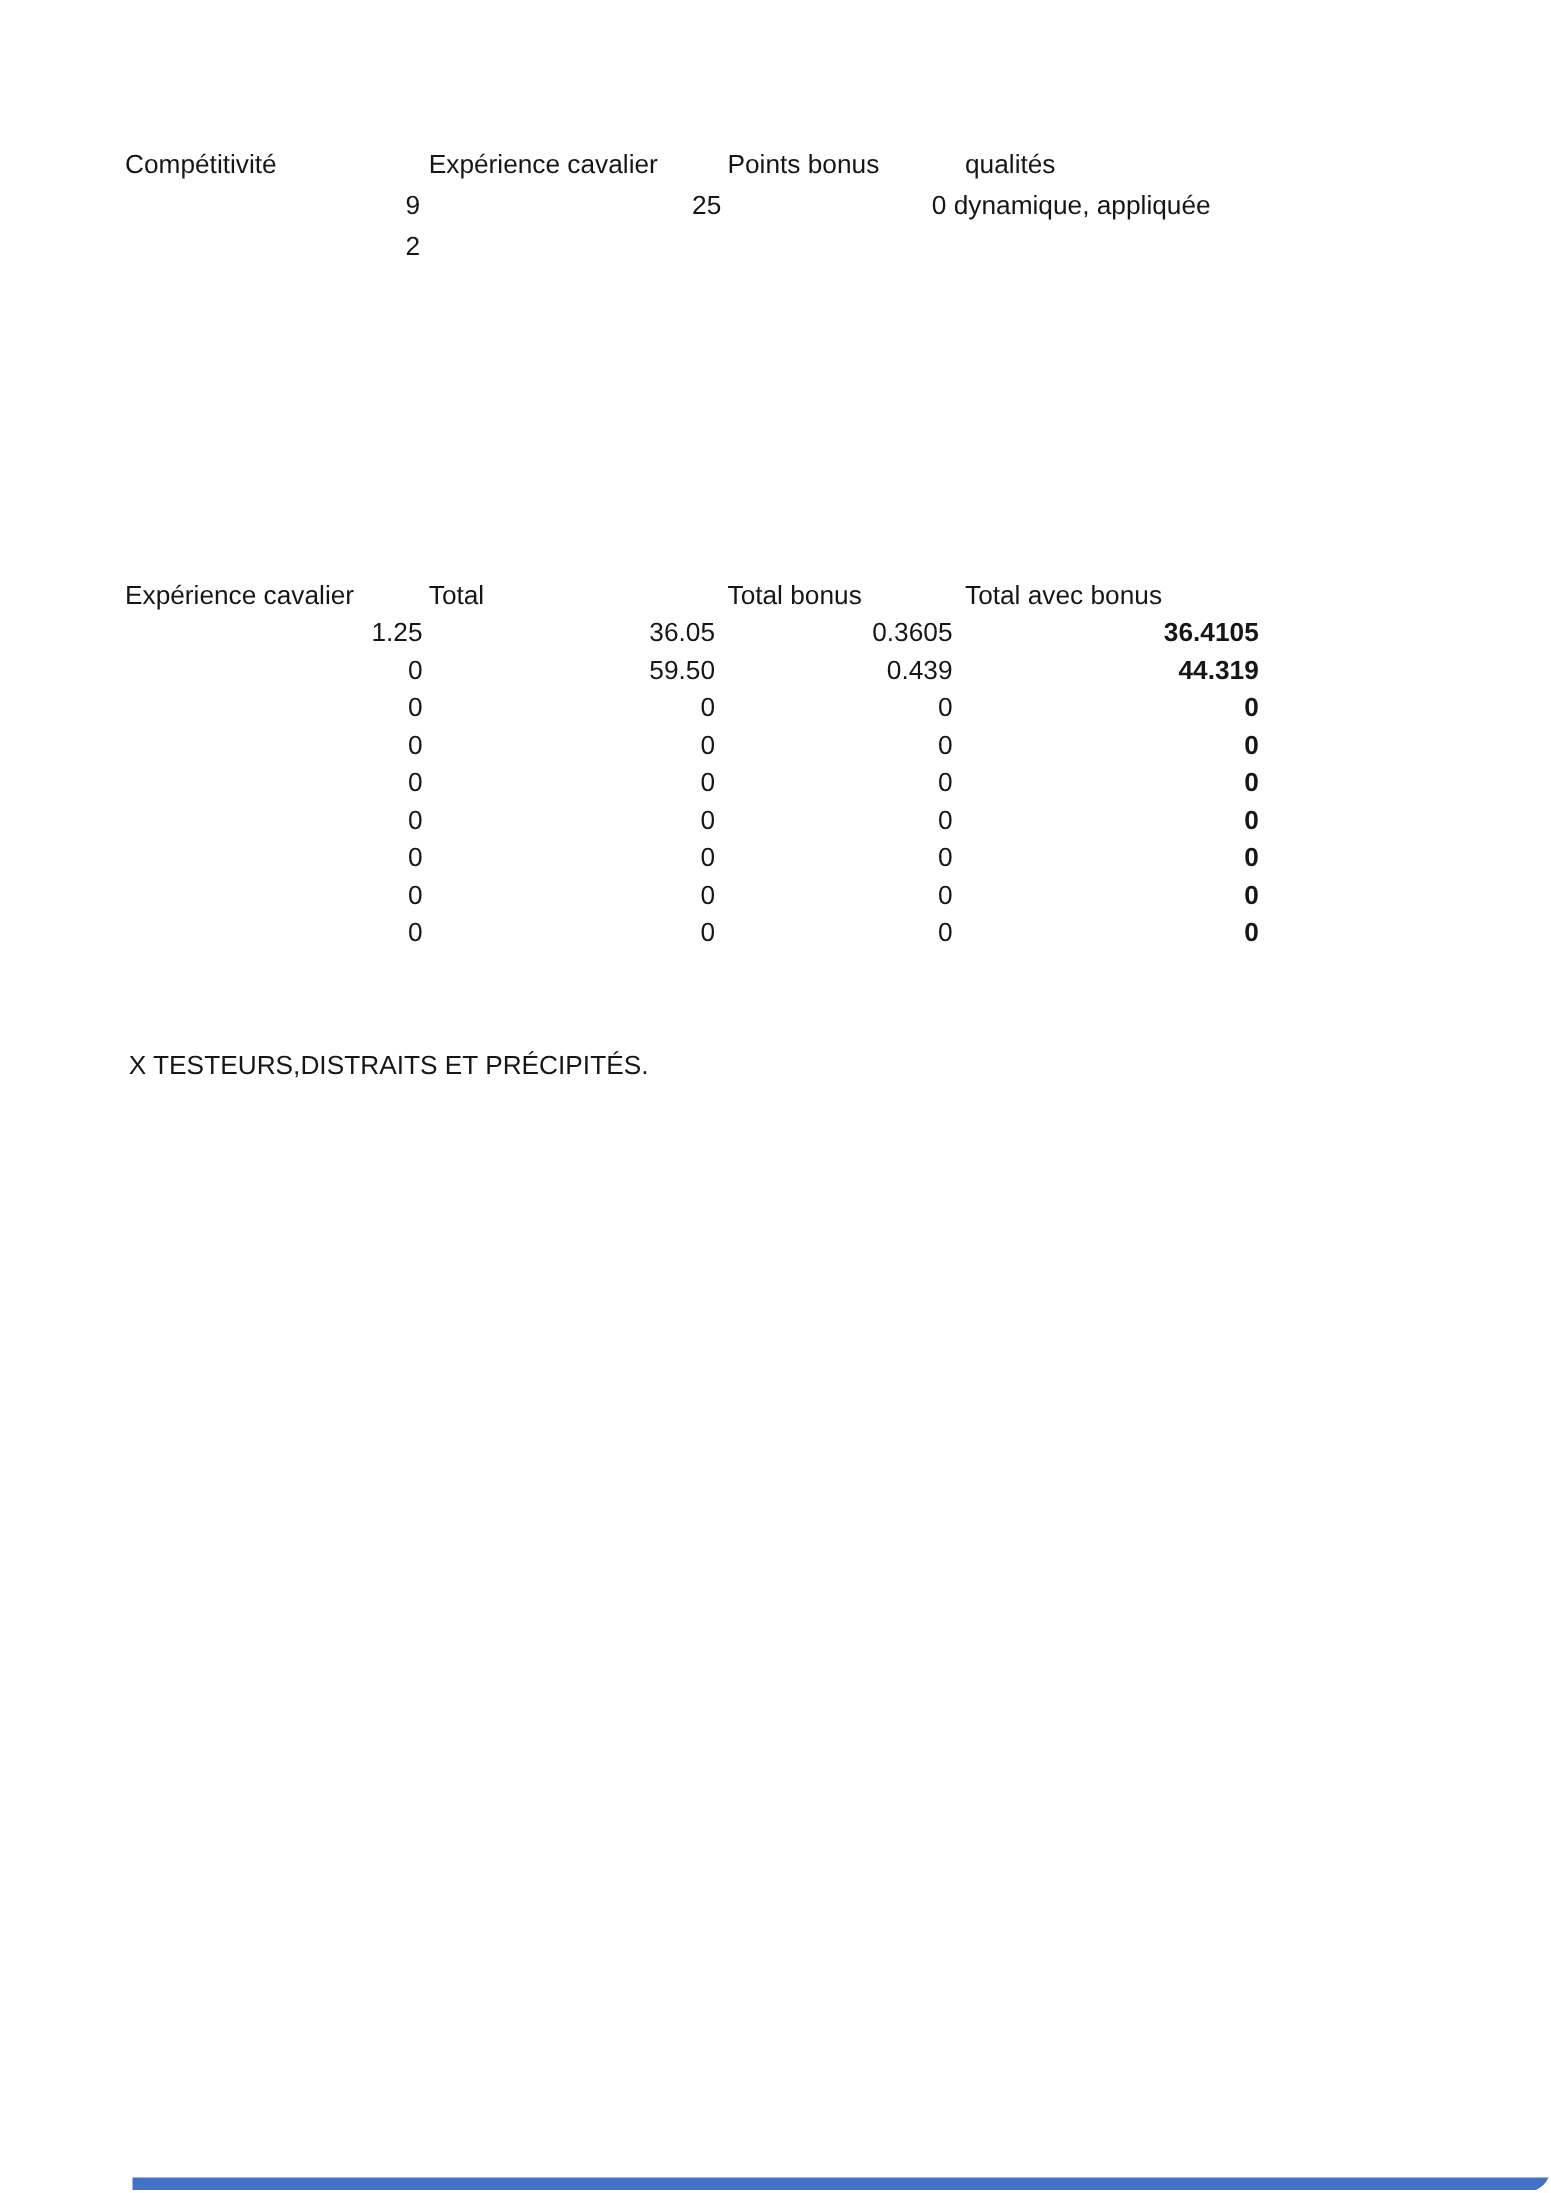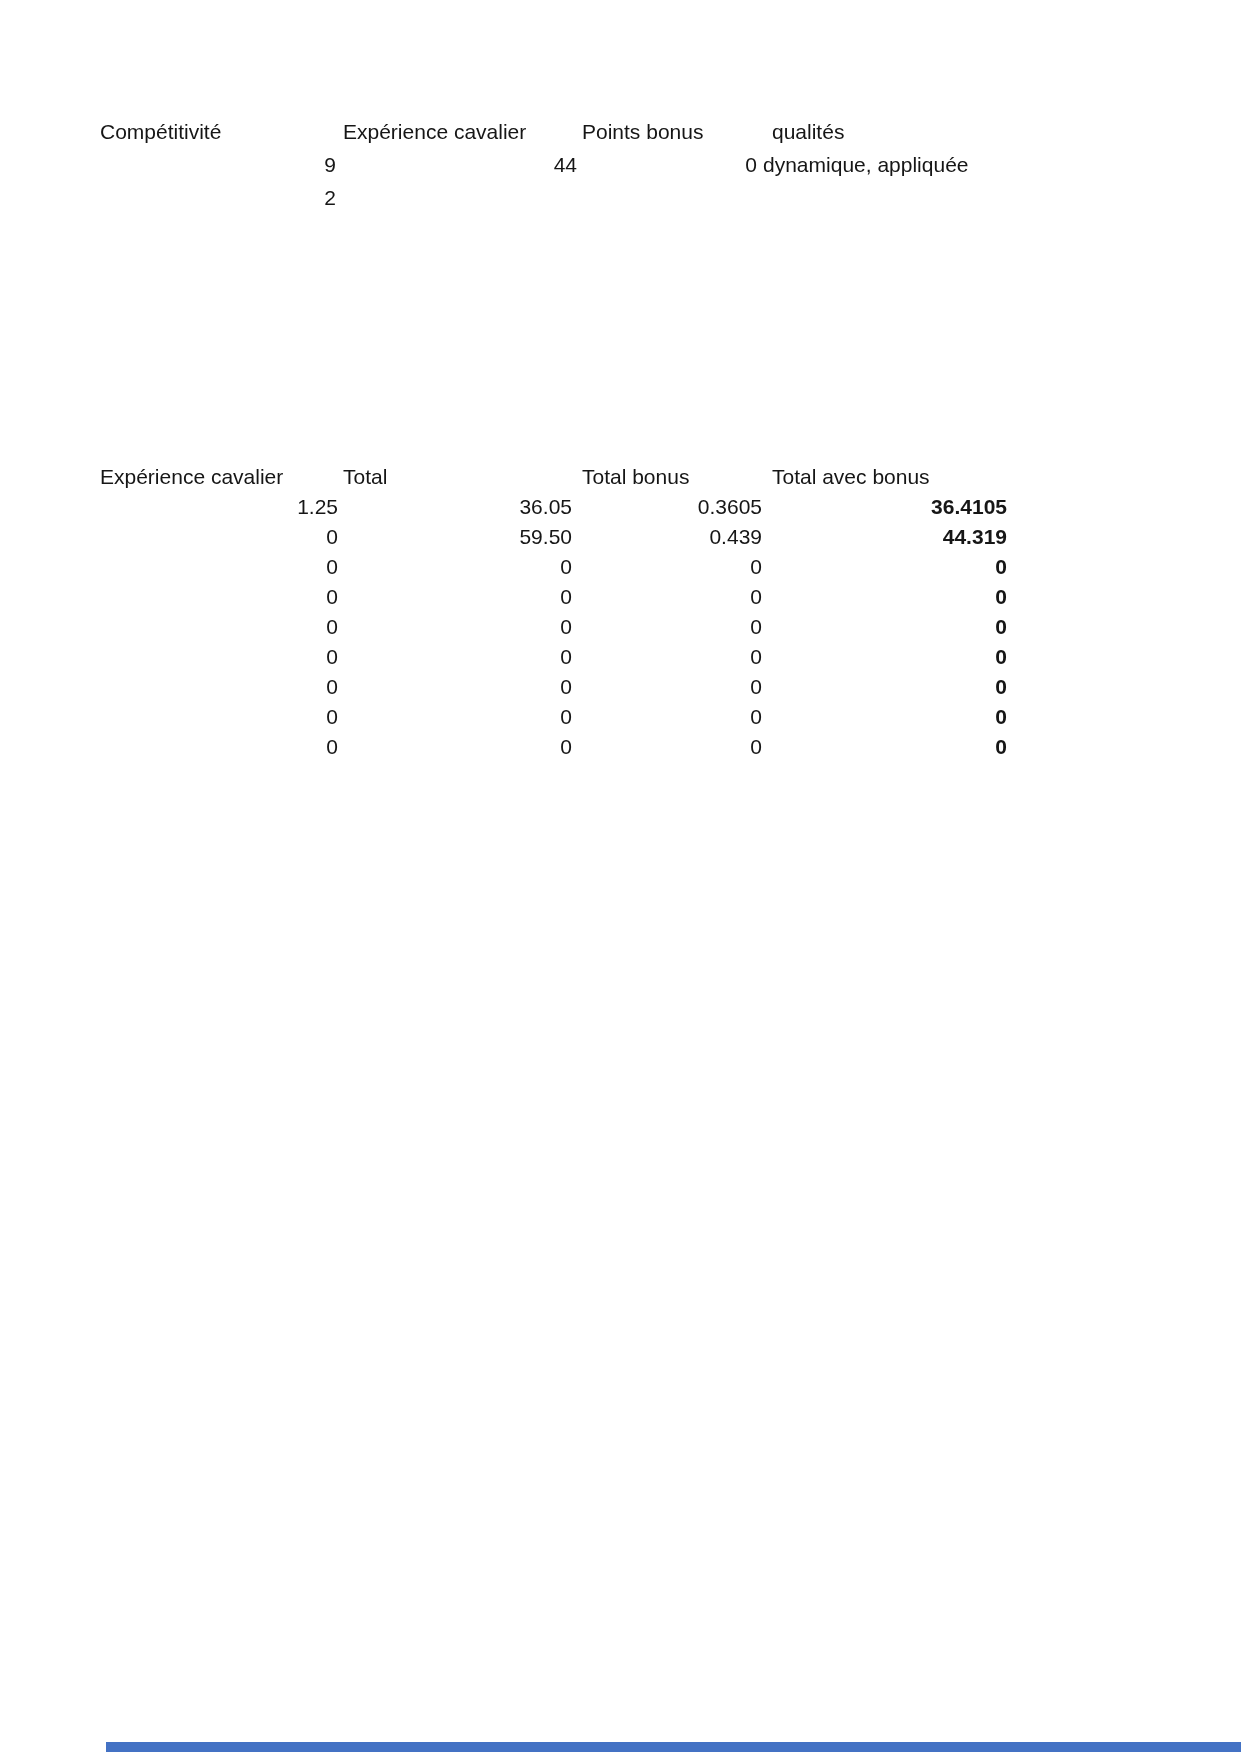--- a/index.html
+++ b/index.html
@@ -3,20 +3,21 @@
 <meta charset="utf-8">
 <style>
   html,body{margin:0;padding:0;background:#ffffff;}
   .page{
     position:relative;
     width:1241px;height:1754px;
     background:#ffffff;
     font-family:"Liberation Sans", sans-serif;
     color:#161616;
     overflow:hidden;
+    border-radius:21px;
   }
   .cell{
     position:absolute;
     font-size:21px;
     line-height:26px;
     white-space:nowrap;
     color:#161616;
   }
   .num{text-align:right;}
   
@@ -34,21 +35,21 @@
 <body>
 
 <div class="page" style="color: rgb(22, 22, 22);">
 
   <div class="cell" style="left:100px;top:119px">Compétitivité</div>
   <div class="cell" style="left:343px;top:119px">Expérience cavalier</div>
   <div class="cell" style="left:582px;top:119px">Points bonus</div>
   <div class="cell" style="left:772px;top:119px">qualités</div>
 
   <div class="cell num" style="right:905px;top:152px">9</div>
-  <div class="cell num" style="right:664px;top:152px">44</div>
+  <div class="cell num" style="right:664px;top:152px">25</div>
   <div class="cell num" style="right:484px;top:152px">0</div>
   <div class="cell" style="left:763px;top:152px">dynamique, appliquée</div>
 
   <div class="cell num" style="right:905px;top:185px">2</div>
 
   <div class="cell" style="left:100px;top:464px">Expérience cavalier</div>
   <div class="cell" style="left:343px;top:464px">Total</div>
   <div class="cell" style="left:582px;top:464px">Total bonus</div>
   <div class="cell" style="left:772px;top:464px">Total avec bonus</div>
 
@@ -90,16 +91,17 @@
   <div class="cell num c0 r7">0</div>
   <div class="cell num c1 r7">0</div>
   <div class="cell num c2 r7">0</div>
   <div class="cell num c3 r7">0</div>
 
   <div class="cell num c0 r8">0</div>
   <div class="cell num c1 r8">0</div>
   <div class="cell num c2 r8">0</div>
   <div class="cell num c3 r8">0</div>
 
+  <div class="cell" style="left:103px;top:840px">X TESTEURS,DISTRAITS ET PRÉCIPITÉS.</div>
 
   <div class="footer-bar" style="background: rgb(68, 114, 196);"></div>
 
 </div>
 
 </body></html>

